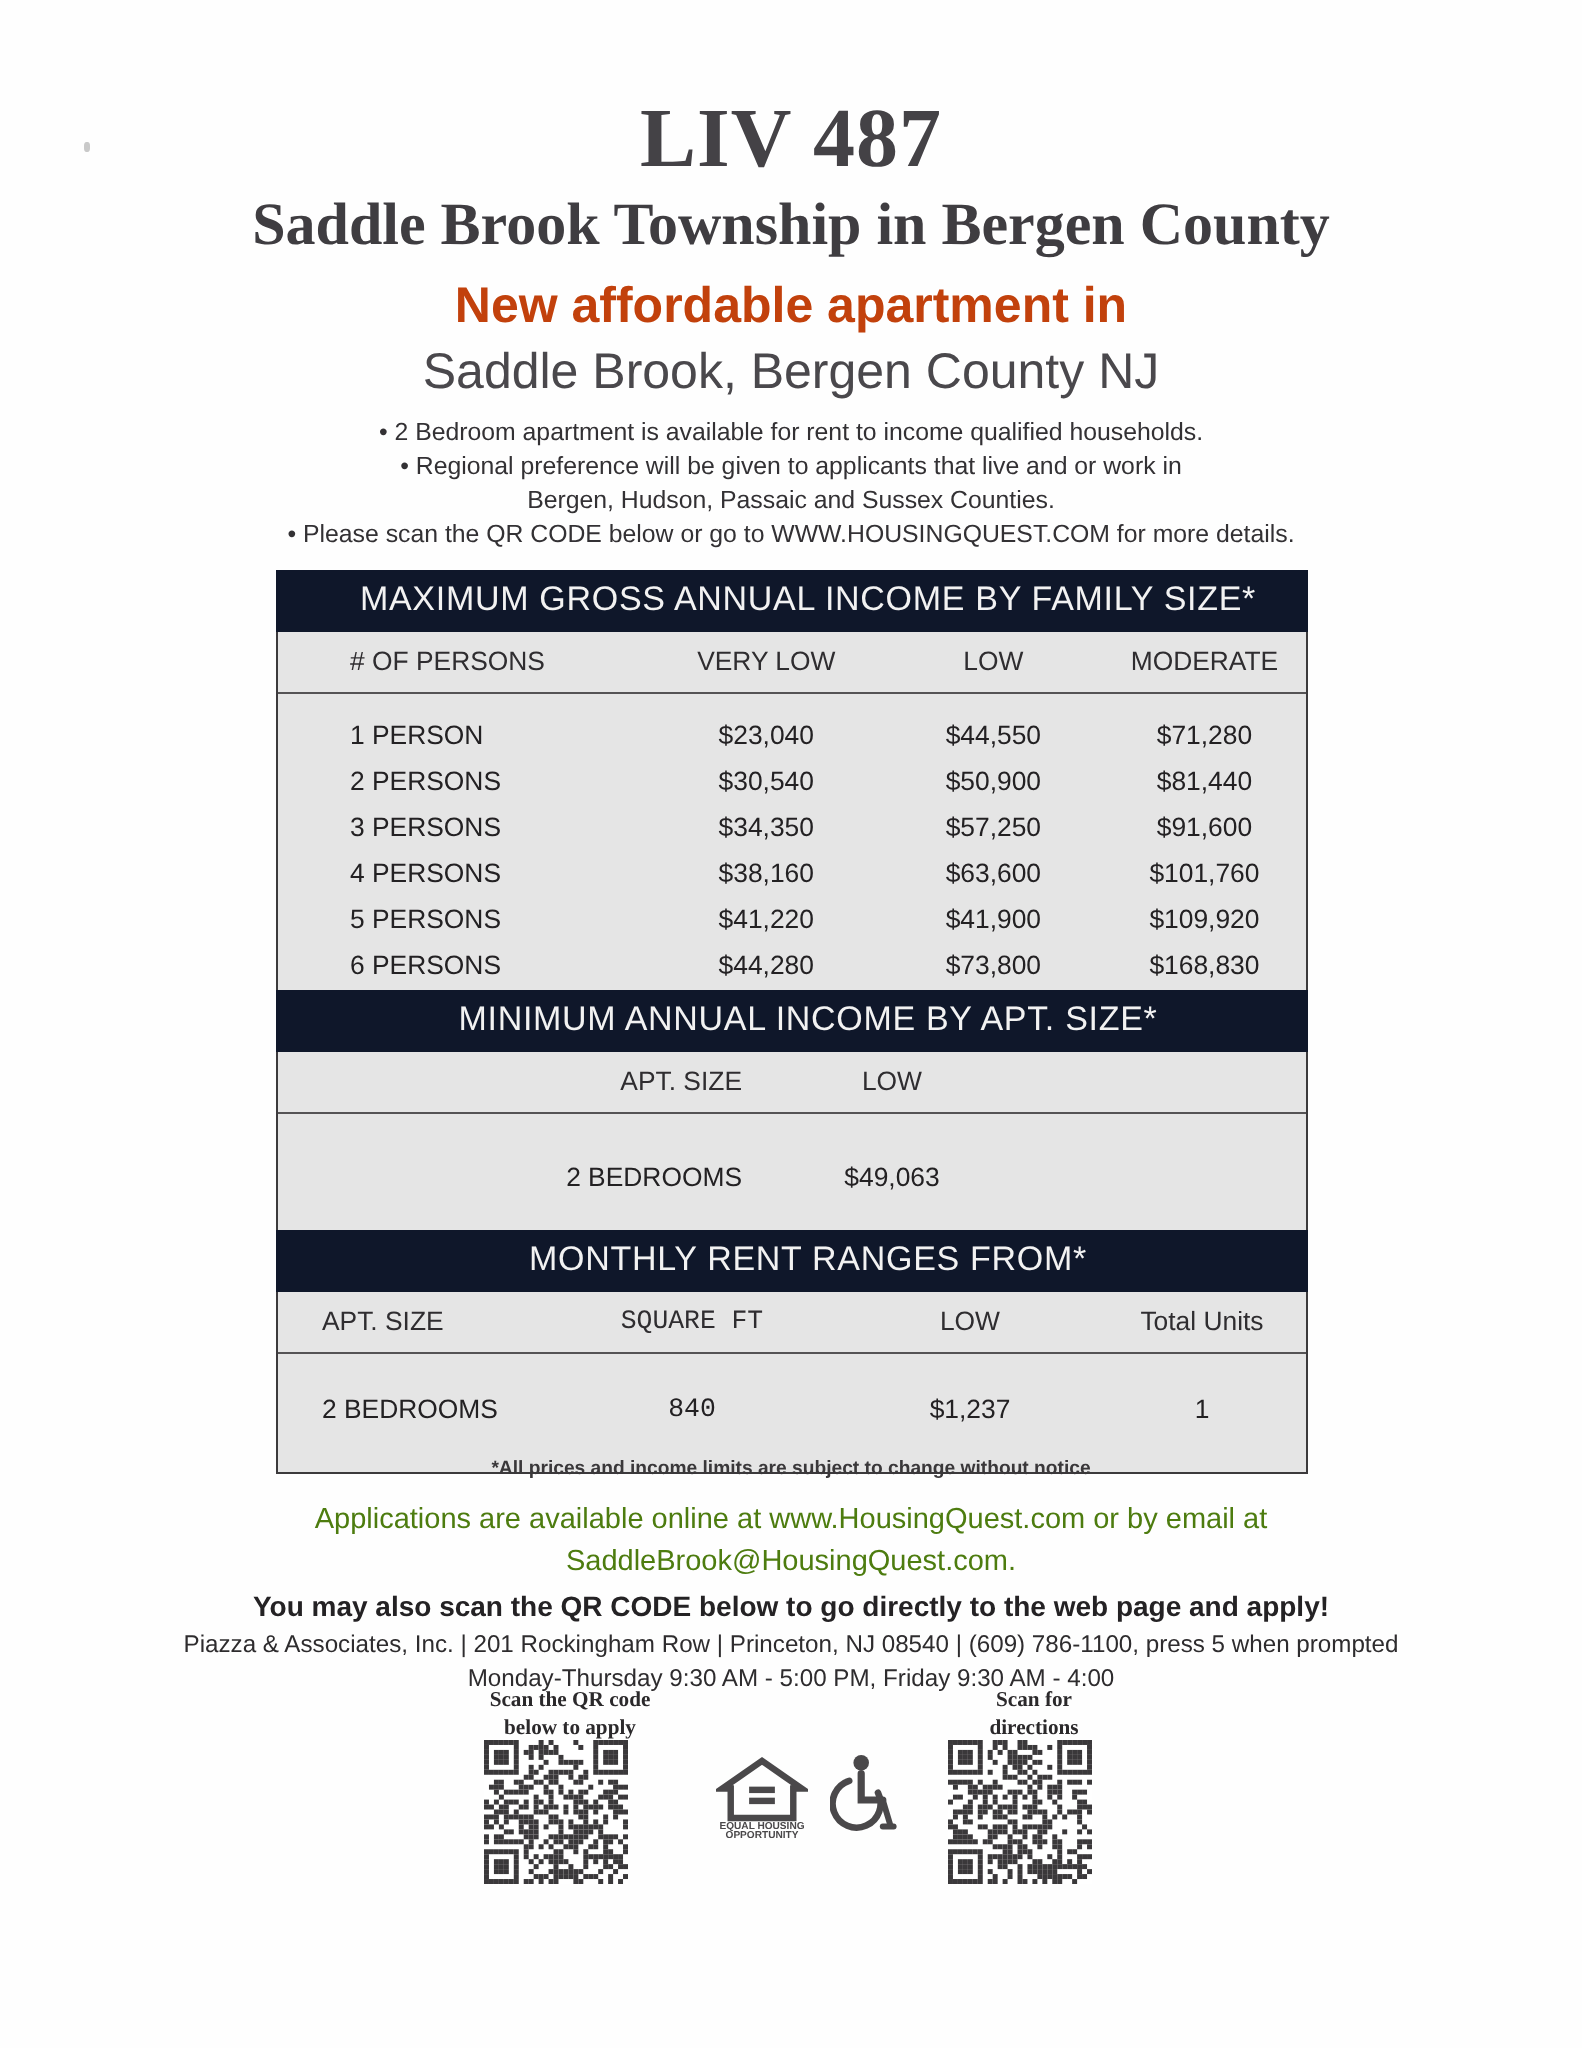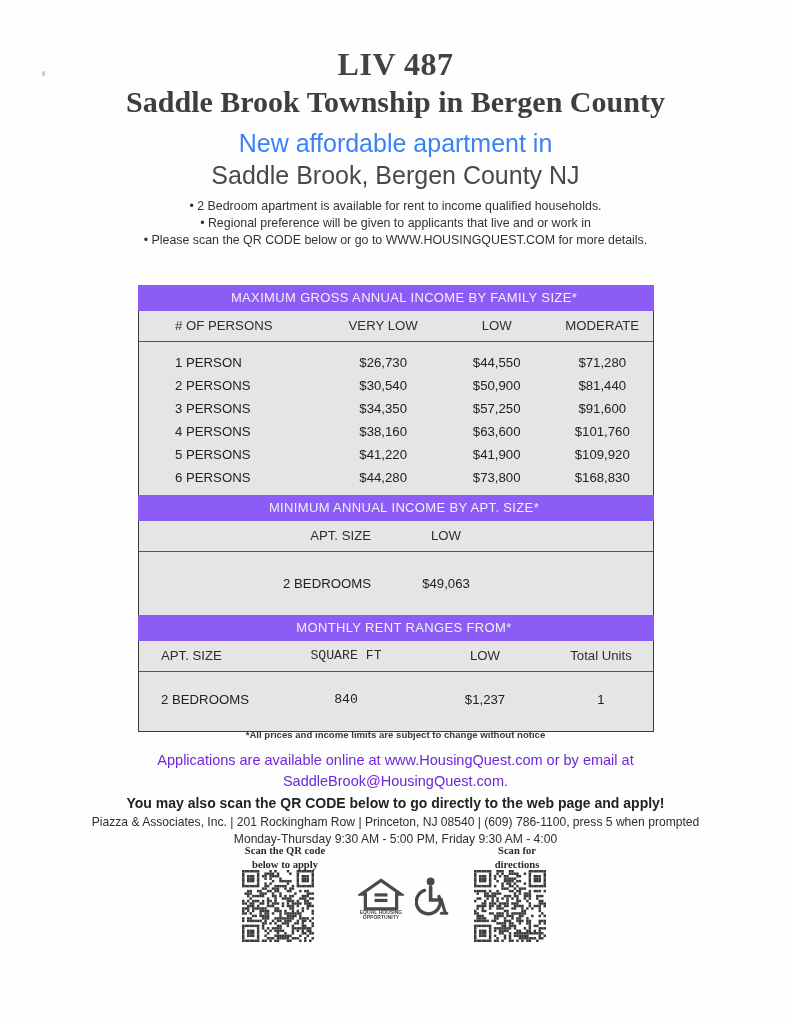--- a/index.html
+++ b/index.html
@@ -33,40 +33,40 @@
 
   
   .hdr {
     position: absolute;
     left: 0; right: 0; top: 48px;
     text-align: center;
   }
   .liv {
     font-family: "Liberation Serif", serif;
     font-weight: bold;
-    font-size: 32px;
+    font-size: 42px;
     letter-spacing: 0.5px;
     color: #444246;
     line-height: 1.06;
   }
   .township {
     font-family: "Liberation Serif", serif;
     font-weight: bold;
     font-size: 30px;
     color: #3f3d41;
     line-height: 1.22;
     margin-top: 2px;
   }
   .sub1 {
     font-family: "Liberation Sans", sans-serif;
     font-size: 25px;
-    color: #3b82f6;
+    color: #c2410c;
     line-height: 1.3;
     margin-top: 6px;
-    font-weight: 400;
+    font-weight: 700;
   }
   .sub2 {
     font-family: "Liberation Sans", sans-serif;
     font-size: 25px;
     color: #4a484c;
     line-height: 1.3;
     font-weight: 350;
   }
   .bullets {
     margin-top: 6px;
@@ -76,24 +76,24 @@
   }
   .bullets div { white-space: nowrap; }
 
   
   .tbl {
     position: absolute;
     left: 138px;
     width: 516px;
   }
   .tbl-head {
-    background: #8b5cf6;
+    background: #0f172a;
     color: #f2f2f2;
     text-align: center;
-    font-size: 13px;
+    font-size: 17px;
     letter-spacing: 0.35px;
     padding: 5px 0 6px 16px;
     font-weight: 400;
   }
   .tbl-body {
     border: 1.4px solid #3c3a3c;
     border-top: none;
     background: #e5e5e5;
   }
   .colhdr {
@@ -139,21 +139,21 @@
   }
 
   
   .foot {
     position: absolute;
     left: 0; right: 0;
     text-align: center;
   }
   .f-line1 {
     font-size: 14.5px;
-    color: #6d28d9;
+    color: #4d7c0f;
     line-height: 1.42;
     font-weight: 350;
   }
   .f-bold {
     font-size: 14px;
     font-weight: bold;
     color: #242224;
     margin-top: 4px;
   }
   .f-small {
@@ -208,37 +208,38 @@
   <div class="speck"></div>
 
   <div class="hdr">
     <div class="liv">LIV 487</div>
     <div class="township">Saddle Brook Township in Bergen County</div>
     <div class="sub1">New affordable apartment in</div>
     <div class="sub2">Saddle Brook, Bergen County NJ</div>
     <div class="bullets">
       <div>• 2 Bedroom apartment is available for rent to income qualified households.</div>
       <div>• Regional preference will be given to applicants that live and or work in</div>
+      <div>Bergen, Hudson, Passaic and Sussex Counties.</div>
       <div>• Please scan the QR CODE below or go to WWW.HOUSINGQUEST.COM for more details.</div>
     </div>
   </div>
 
   <div class="tbl t1" style="top:285px;">
     <div class="tbl-head">MAXIMUM GROSS ANNUAL INCOME BY FAMILY SIZE*</div>
     <div class="tbl-body">
       <div class="colhdr">
         <div class="c0">#  OF PERSONS</div>
         <div class="c1">VERY LOW</div>
         <div class="c2">LOW</div>
         <div class="c3">MODERATE</div>
       </div>
       <div class="rows">
         <div class="row">
           <div class="c0">1 PERSON</div>
-          <div class="c1">$26,730</div>
+          <div class="c1">$23,040</div>
           <div class="c2">$44,550</div>
           <div class="c3">$71,280</div>
         </div>
         <div class="row">
           <div class="c0">2 PERSONS</div>
           <div class="c1">$30,540</div>
           <div class="c2">$50,900</div>
           <div class="c3">$81,440</div>
         </div>
         <div class="row">

